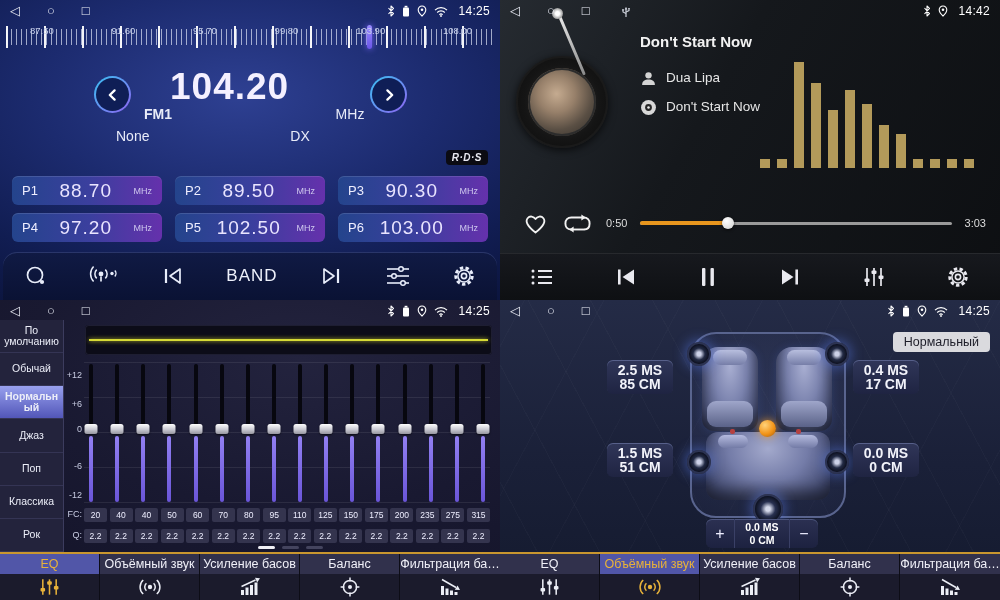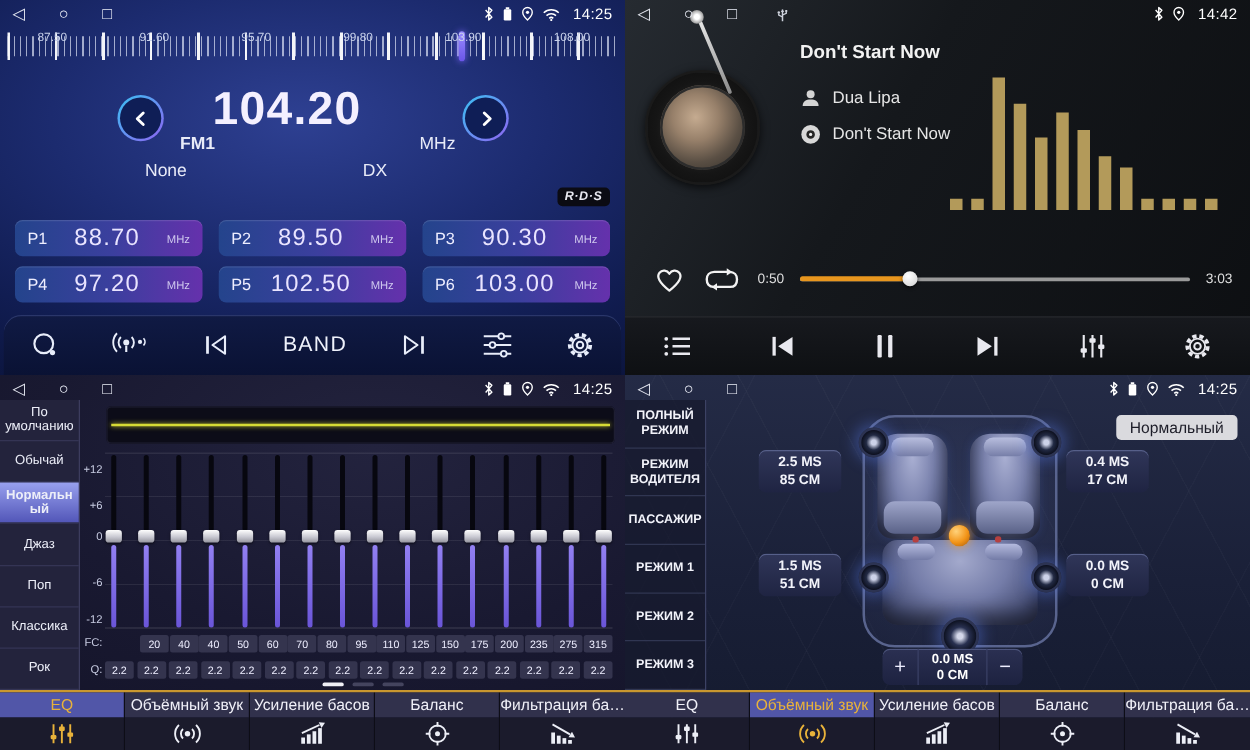--- a/index.html
+++ b/index.html
@@ -151,21 +151,21 @@
      border:2px solid #2c3352;box-shadow:0 0 12px 3px rgba(96,134,255,.38);}
   .sub{position:absolute;width:26px;height:26px;border-radius:50%;left:calc(50% - 15px);bottom:-8px;
      background:radial-gradient(circle,#d4d8ea 0 12%,#283050 40%,#0c101e 72%,#05060c 100%);
      border:2px solid #2c3352;box-shadow:0 0 12px 3px rgba(96,134,255,.38);}
   .listen-dot{position:absolute;left:calc(50% - 9px);top:86px;width:17px;height:17px;border-radius:50%;
      background:radial-gradient(circle at 35% 30%,#ffd27a,#f29418 55%,#a85a06 100%);
      box-shadow:0 0 8px rgba(250,160,40,.8);}
   .delay-btn{position:absolute;width:66px;height:34px;border-radius:6px;
      background:linear-gradient(180deg,#303659,#1f2442);box-shadow:inset 0 1px 0 rgba(160,175,230,.35);
      display:flex;flex-direction:column;align-items:center;justify-content:center;
-     font-size:11px;font-weight:bold;line-height:14.5px;color:#f2f3fa;z-index:4;}
+     font-size:14px;font-weight:bold;line-height:14.5px;color:#f2f3fa;z-index:4;}
   .adjust{position:absolute;left:206px;top:219px;width:112px;height:29px;border-radius:6px;
      background:linear-gradient(180deg,#2b3052,#1d2240);box-shadow:inset 0 1px 0 rgba(160,175,230,.3);
      display:flex;align-items:stretch;z-index:4;}
   .adj-btn{width:28px;display:flex;align-items:center;justify-content:center;font-size:16px;color:#eef;}
   .adj-val{flex:1;display:flex;flex-direction:column;align-items:center;justify-content:center;
      font-size:10.5px;font-weight:bold;line-height:12.5px;border-left:1px solid #3a4066;border-right:1px solid #3a4066;}
 </style>
 </head>
 <body>
 
@@ -610,21 +610,21 @@
           <div class="thumb"></div>
           <div class="trk-bot"></div>
         </div>
         <div class="eqcol">
           <div class="trk-top"></div>
           <div class="thumb"></div>
           <div class="trk-bot"></div>
         </div>
       </div>
     <div class="fcq-label" style="top:209px;">FC:</div>
-    <div class="fcq-row" style="top:208px;margin-left:28px;">
+    <div class="fcq-row" style="top:208px;">
         <div class="fcq-box">20</div>
         <div class="fcq-box">40</div>
         <div class="fcq-box">40</div>
         <div class="fcq-box">50</div>
         <div class="fcq-box">60</div>
         <div class="fcq-box">70</div>
         <div class="fcq-box">80</div>
         <div class="fcq-box">95</div>
         <div class="fcq-box">110</div>
         <div class="fcq-box">125</div>
@@ -758,28 +758,20 @@
               <path d="M1 4.2 a8.5 8.5 0 0 1 12 0" fill="none" stroke="#fff" stroke-width="1.2"></path>
               <path d="M3.2 6.5 a5.4 5.4 0 0 1 7.6 0" fill="none" stroke="#fff" stroke-width="1.2"></path>
               <path d="M5.4 8.7 a2.3 2.3 0 0 1 3.2 0" fill="none" stroke="#fff" stroke-width="1.2"></path>
               <circle cx="7" cy="10" r="0.9" fill="#fff"></circle>
             </svg>
           </span>
         <span class="time">14:25</span>
       </div>
     </div>
 
-    <div class="mode-list">
-        <div class="mode-item">ПОЛНЫЙ РЕЖИМ</div>
-        <div class="mode-item">РЕЖИМ ВОДИТЕЛЯ</div>
-        <div class="mode-item">ПАССАЖИР</div>
-        <div class="mode-item">РЕЖИМ 1</div>
-        <div class="mode-item">РЕЖИМ 2</div>
-        <div class="mode-item">РЕЖИМ 3</div>
-      </div>
     <div class="normal-btn">Нормальный</div>
 
     <div class="cabin">
       <div class="seat" style="left:10px;top:13px;"></div>
       <div class="seat" style="left:84px;top:13px;"></div>
       <div class="bench"></div>
       <div class="belt-dot" style="left:38px;"></div>
       <div class="belt-dot" style="left:104px;"></div>
       <div class="spk" style="left:-5px;top:8px;"></div>
       <div class="spk" style="right:-5px;top:8px;"></div>

